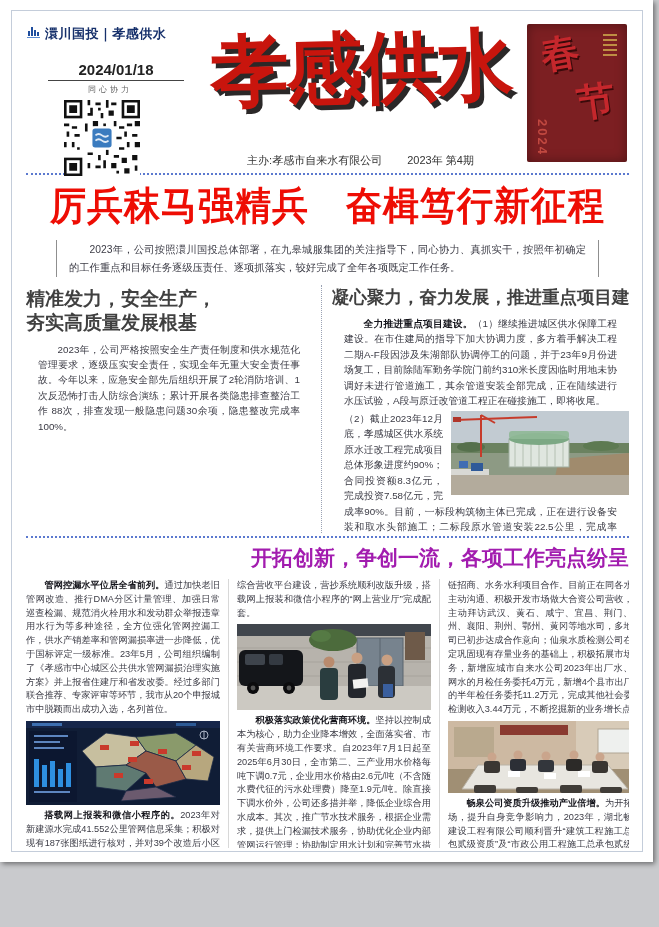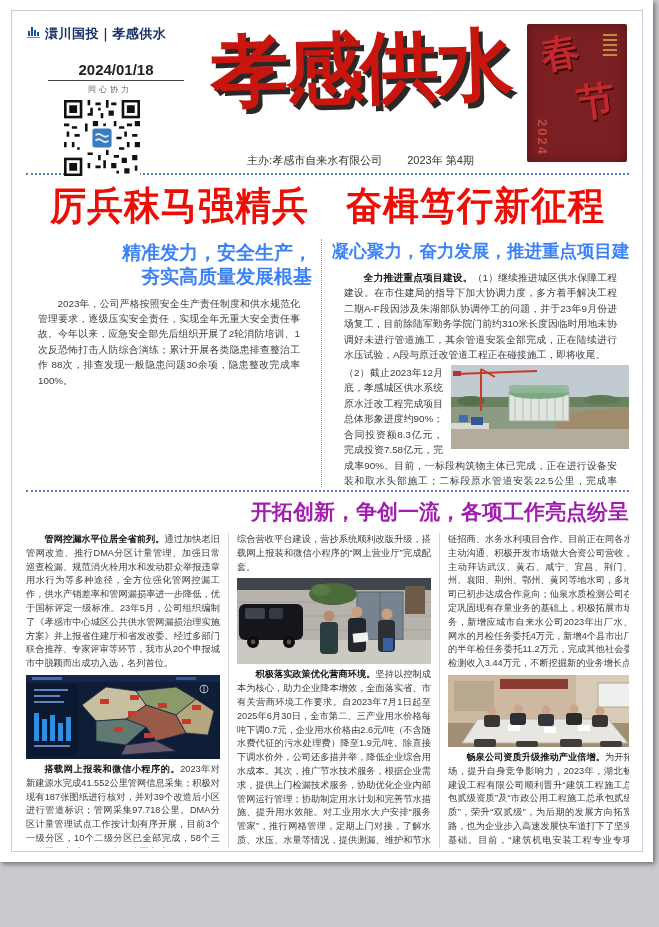--- a/index.html
+++ b/index.html
@@ -52,21 +52,21 @@
             font-family:"Liberation Sans","DejaVu Sans",sans-serif;}
   .intro{margin:9px 30px 0;padding:1px 12px;border-left:1px solid #8f8f8f;border-right:1px solid #8f8f8f;
          font-size:10.3px;line-height:1.7;color:#3c3c46;text-align:justify;text-indent:2em;}
 
   
   .twocol{display:flex;height:248px;margin-top:8px;overflow:hidden;}
   .col-left{width:286px;flex:none;padding-right:9px;overflow:hidden;}
   .vdiv-dotted{border-left:1px dotted #9aa2b4;flex:none;}
   .col-right{flex:1;padding-left:10px;overflow:hidden;}
   .blue-title{font-family:"Liberation Serif","DejaVu Serif",serif;
-              font-size:19px;font-weight:900;color:#3b82f6;text-align:right;line-height:1.25;
+              font-size:19px;font-weight:900;color:#404040;text-align:left;line-height:1.25;
               margin:2px 0 7px;}
   .blue-title.single{font-size:17.5px;white-space:nowrap;}
   .bodyp{font-size:9.8px;line-height:1.58;color:#3a3a44;text-align:justify;text-indent:2em;margin:0 12px 2px;}
   .bodyp b{color:#15151c;}
   .photo-construction{float:right;width:178px;height:84px;margin:2px 0 5px 8px;display:block;}
 
   
   .banner-title{font-family:Liberation Serif, serif;text-align:right;
                 font-size:21px;font-weight:900;color:#a21caf;margin:6px 0 7px;}
 
@@ -129,20 +129,21 @@
           <span class="fc-char c1">春</span>
           <span class="fc-char c2">节</span>
           <span class="fc-year">2024</span>
         </div>
       </div>
     </div>
 
     <hr class="dotted-hr">
 
     <div class="headline">厉兵秣马强精兵　奋楫笃行新征程</div>
+    <div class="intro">2023年，公司按照澴川国投总体部署，在九皋城服集团的关注指导下，同心协力、真抓实干，按照年初确定的工作重点和目标任务逐级压责任、逐项抓落实，较好完成了全年各项既定工作任务。</div>
 
     <div class="twocol">
       <div class="col-left">
         <div class="blue-title">
           <div>精准发力，安全生产，</div>
           <div>夯实高质量发展根基</div>
         </div>
         <p class="bodyp">2023年，公司严格按照安全生产责任制度和供水规范化管理要求，逐级压实安全责任，实现全年无重大安全责任事故。今年以来，应急安全部先后组织开展了2轮消防培训、1次反恐怖打击人防综合演练；累计开展各类隐患排查整治工作 88次，排查发现一般隐患问题30余项，隐患整改完成率100%。</p>
       </div>
 

